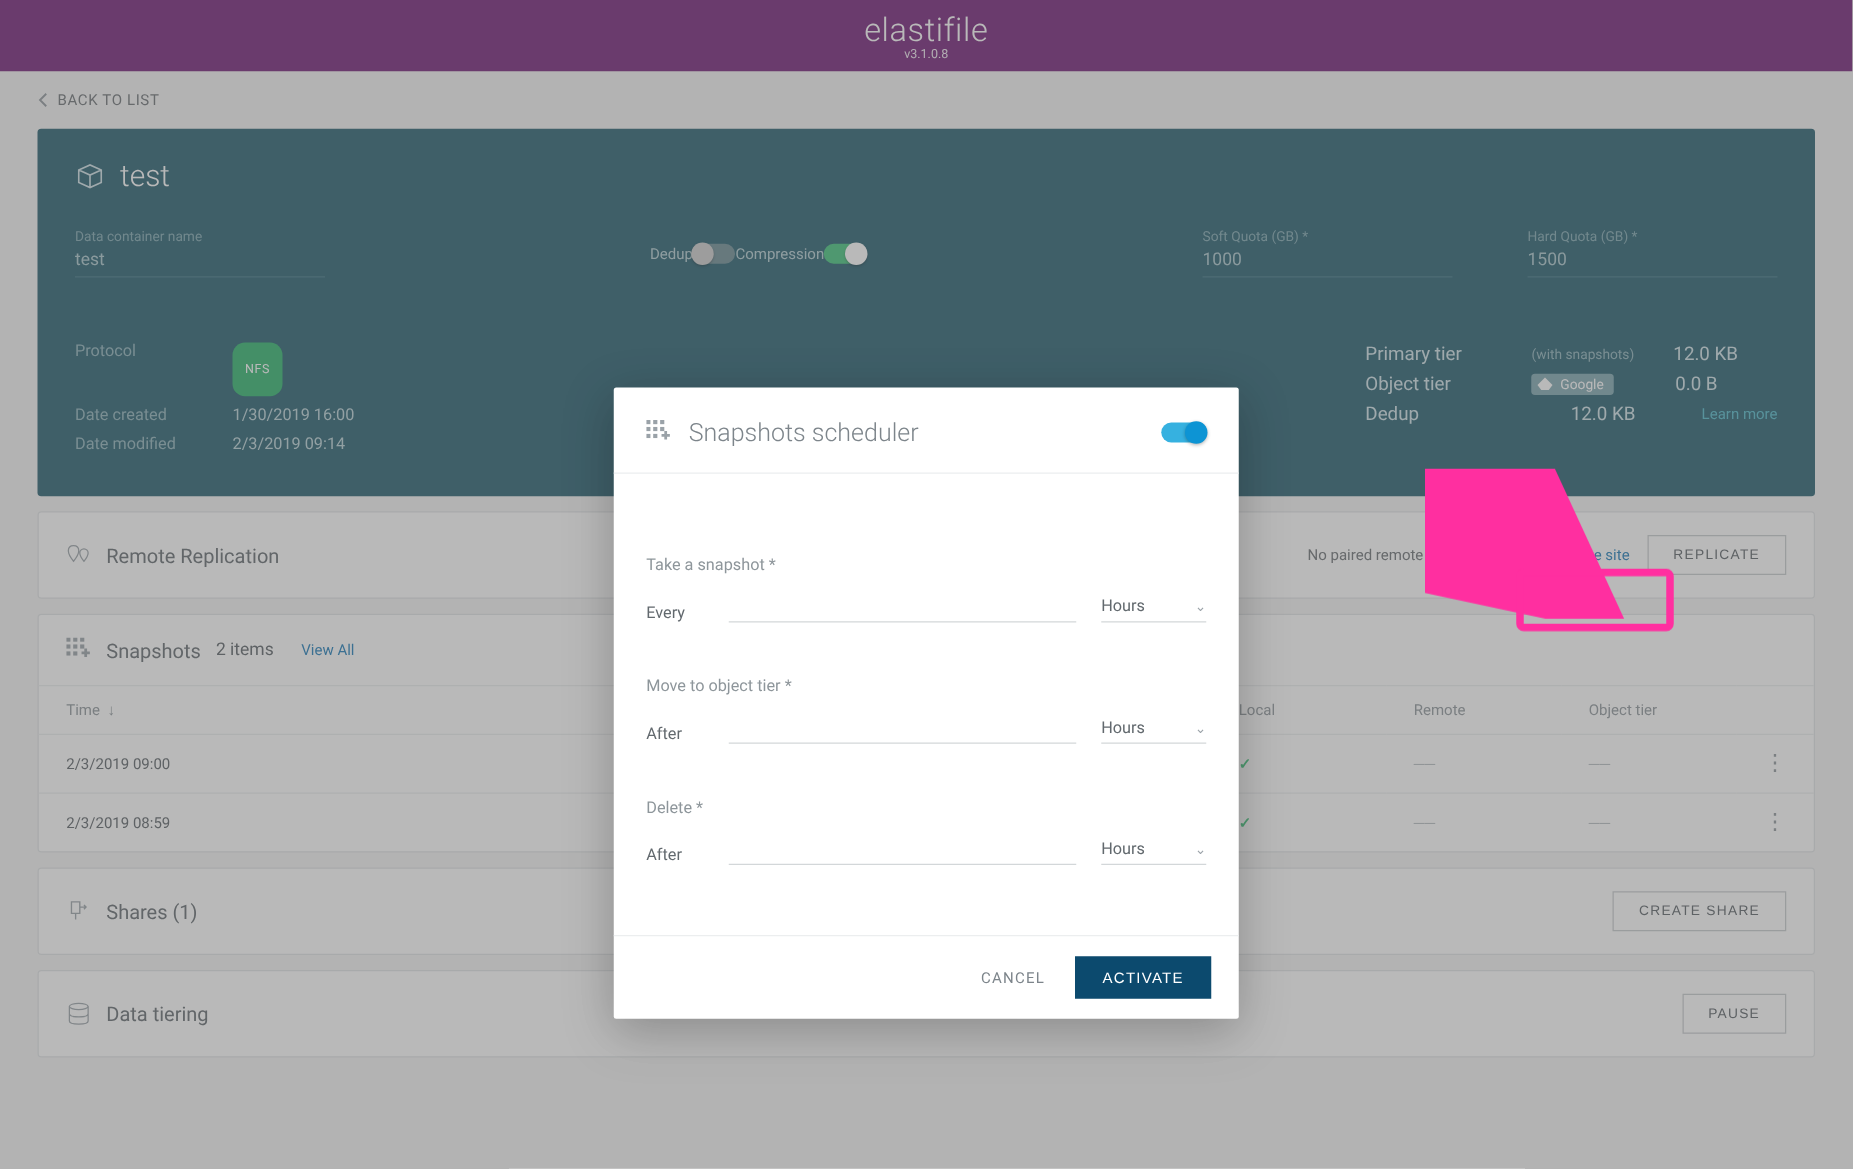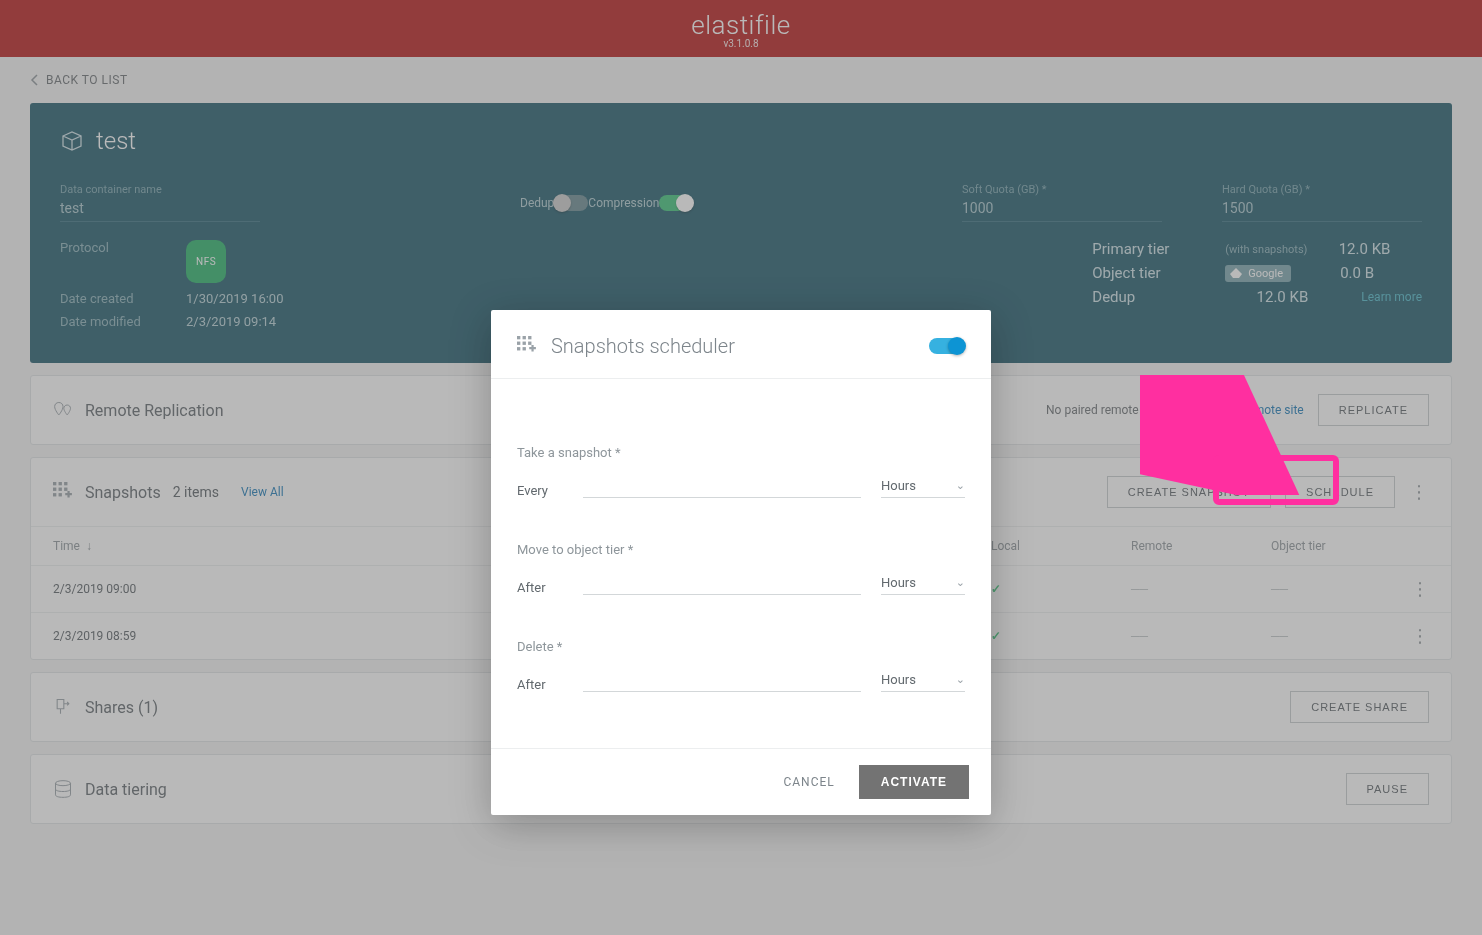--- a/index.html
+++ b/index.html
@@ -1,36 +1,36 @@
 <!DOCTYPE html>
 <html><head>
 <meta charset="utf-8">
 <style>
 * { box-sizing: border-box; margin: 0; padding: 0; }
 body { font-family: -apple-system, BlinkMacSystemFont, "Segoe UI", Roboto, sans-serif; background: #f5f5f5; color: #333; font-size: 14px; }
-.header { background: #b91c1c; color: #fff; text-align: center; padding: 10px 0 8px; }
+.header { background: #701a75; color: #fff; text-align: center; padding: 10px 0 8px; }
 .brand { font-size: 26px; font-weight: 300; letter-spacing: 0.5px; }
 .version { font-size: 10px; opacity: 0.9; margin-top: -2px; }
 .container { padding: 16px 30px; }
 .back { color: #6a6f73; font-size: 12px; letter-spacing: 0.5px; display: inline-flex; align-items: center; gap: 8px; margin-bottom: 16px; cursor: pointer; }
 .panel { background: #215b6c; color: #cfe2e7; border-radius: 3px; padding: 24px 30px 26px; margin-bottom: 12px; }
 .panel-title { display: flex; align-items: center; gap: 12px; font-size: 24px; font-weight: 300; color: #fff; margin-bottom: 28px; }
 .box-icon { width: 24px; height: 24px; }
 .panel-row1 { display: flex; align-items: flex-start; gap: 60px; }
 .field-block { min-width: 200px; }
 .field-label { font-size: 11px; color: #7da6af; margin-bottom: 4px; }
 .field-value { font-size: 14px; color: #a9c6cc; padding-bottom: 5px; border-bottom: 1px solid #3c7483; }
 .toggles { display: flex; align-items: center; margin-left: 200px; margin-top: 12px; }
 .tog-lab { font-size: 12px; color: #b3cdd2; }
 .switch { position: relative; width: 34px; height: 16px; background: #6a8b93; border-radius: 10px; display: inline-block; }
 .switch::after { content:""; position:absolute; width:18px; height:18px; background:#ccc; border-radius:50%; top:-1px; left:-1px; box-shadow:0 1px 2px rgba(0,0,0,0.3); }
 .switch.on { background:#3fc47a; }
 .switch.on::after { left:auto; right:-1px; background:#fff; }
 .quota-wrap { margin-left: auto; display: flex; gap: 60px; }
-.panel-row2 { display: flex; margin-top: 18px; gap: 60px; }
+.panel-row2 { display: flex; margin-top: 52px; gap: 60px; }
 .meta-col { font-size: 13px; }
 .meta-row { display: flex; gap: 26px; margin-bottom: 8px; }
 .meta-k { color: #8cb1b9; min-width: 100px; }
 .meta-v { color: #b9d2d7; }
 .badge { background:#2ab36b; color:#fff; font-size:10px; padding:16px 10px; border-radius:10px; letter-spacing:0.5px; }
 .tier-col { margin-left:auto; font-size:15px; }
 .tier-row { display:flex; align-items:center; gap:13px; margin-bottom:6px; }
 .tier-k { color:#cfe2e7; min-width:120px; }
 .tier-sub { font-size:11px; color:#8cb1b9; }
 .tier-v { color:#cfe2e7; min-width:70px; text-align:right; }
@@ -61,21 +61,21 @@
 .modal-body { padding:22px 26px 30px; }
 .fgroup { margin-bottom:26px;margin-top:44px; }
 .fgroup-lab { font-size:13px; color:#8e969b; margin-bottom:14px; }
 .frow { display:flex; align-items:flex-end; gap:20px; }
 .frow-lab { font-size:13px; color:#62696e; width:46px; }
 .finput { flex:1; border:none; border-bottom:1px solid #d3d7d9; height:24px; outline:none; font-size:13px; }
 .fselect { width:84px; border:none; border-bottom:1px solid #d3d7d9; height:24px; font-size:13px; color:#62696e; display:flex; justify-content:space-between; align-items:center; cursor:pointer; }
 .chev { color:#9aa2a8; font-size:11px; }
 .modal-foot { padding:16px 22px; display:flex; justify-content:flex-end; gap:24px; align-items:center; border-top:1px solid #eceeef; }
 .btn-cancel { color:#7d858b; font-size:12px; letter-spacing:1px; cursor:pointer; }
-.btn-activate { background:#737373; color:#fff; border:none; padding:10px 22px; font-size:12px; letter-spacing:1px; cursor:pointer;font-weight:bold; }
+.btn-activate { background:#0c4a6e; color:#fff; border:none; padding:10px 22px; font-size:12px; letter-spacing:1px; cursor:pointer; }
 .annot-arrow { position:absolute; width:160px; height:120px; pointer-events:none; }
 .annot-box { position:absolute; border:6px solid #ff2fa0; border-radius:6px; pointer-events:none; }
 </style>
 </head>
 <body>
 
 <div class="header">
   <div class="brand">elastifile</div>
   <div class="version">v3.1.0.8</div>
 </div>
@@ -183,25 +183,20 @@
             <rect x="5" y="5" width="3" height="3"></rect>
             <rect x="10" y="5" width="3" height="3"></rect>
             <rect x="0" y="10" width="3" height="3"></rect>
             <rect x="5" y="10" width="3" height="3"></rect>
             <path d="M11 11 L17 11 M14 8 L14 14" stroke="#9aa2a8" stroke-width="2"></path>
           </g>
         </svg>
       <span class="sec-title">Snapshots</span>
       <span class="sec-count">2 items</span>
       <span class="view-all">View All</span>
-      <div class="sec-right">
-        <button class="btn">CREATE SNAPSHOT</button>
-        <button class="btn">SCHEDULE</button>
-        <span class="kebab">⋮</span>
-      </div>
     </div>
     <table>
       <thead>
           <tr>
         <th><span>Time</span><span class="sort-icon">↓</span></th>
         <th>Name</th>
         <th style="width:140px">Local</th>
         <th style="width:140px">Remote</th>
         <th style="width:140px">Object tier</th>
         <th style="width:40px"></th>

